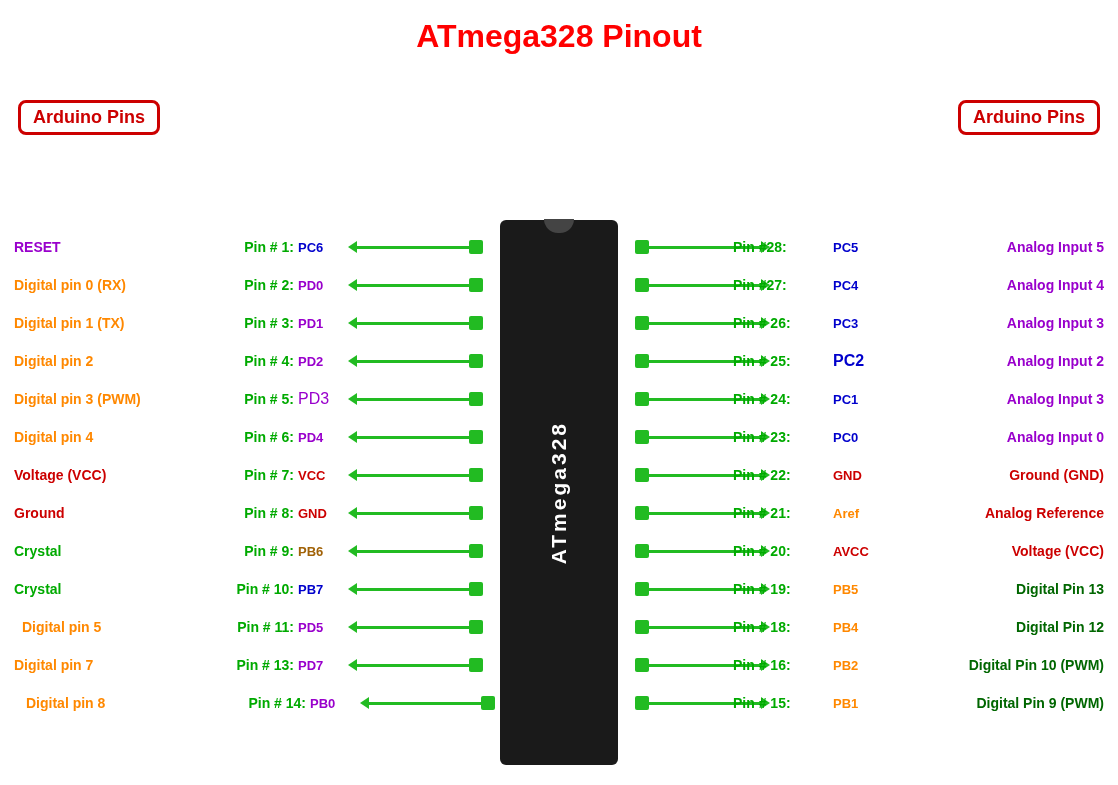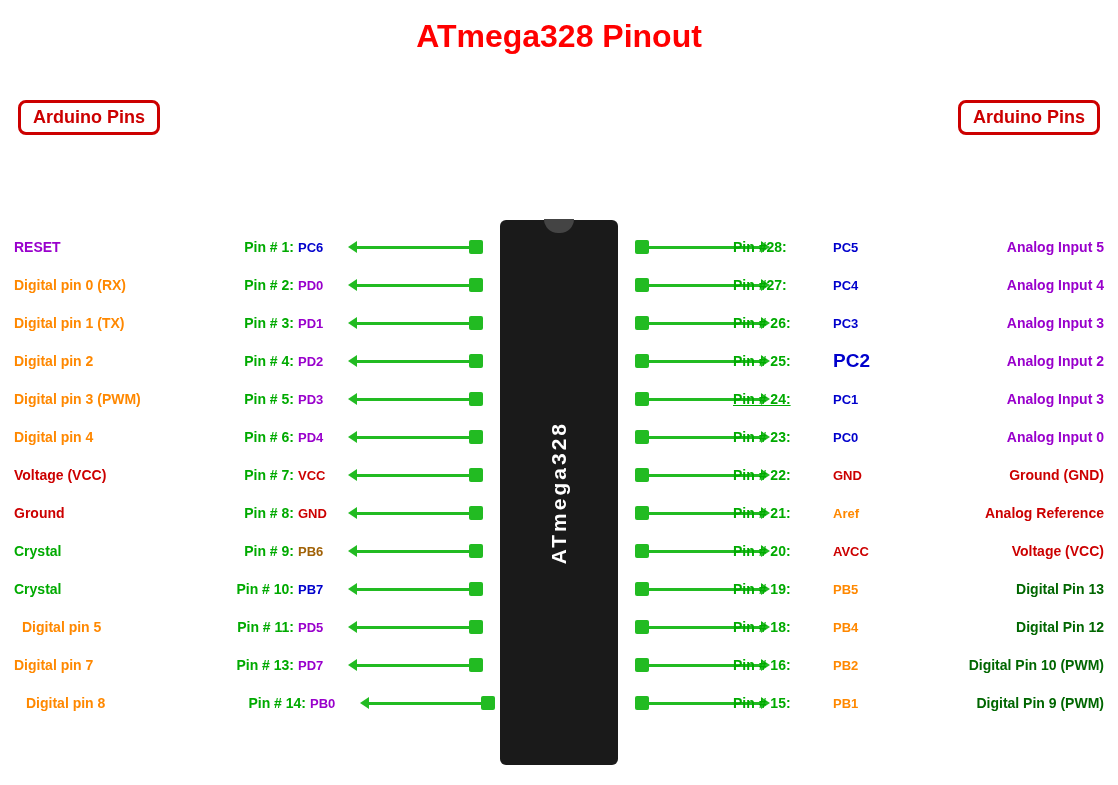--- a/index.html
+++ b/index.html
@@ -121,40 +121,40 @@
       <div style="position: absolute; left: 348px; width: 135px; height: 14px; display: flex; align-items: center;">
         <div style="width:0;height:0;border-top:6px solid transparent;border-bottom:6px solid transparent;border-right:9px solid #22bb22;"></div>
         <div style="flex:1;height:3px;background:#22bb22;"></div>
         <div style="width:14px;height:14px;background:#22bb22;border-radius:2px;"></div>
       </div>
       <div style="position: absolute; right: 348px; width: 135px; height: 14px; display: flex; align-items: center;">
         <div style="width:14px;height:14px;background:#22bb22;border-radius:2px;"></div>
         <div style="flex:1;height:3px;background:#22bb22;"></div>
         <div style="width:0;height:0;border-top:6px solid transparent;border-bottom:6px solid transparent;border-left:9px solid #22bb22;"></div>
       </div>
-      <span style="position: absolute; right: 220px; font-size: 19px; font-weight: bold; color: rgb(0, 0, 204); text-align: left; width: 65px;">PC2</span>
+      <span style="position: absolute; right: 220px; font-size: 16px; font-weight: bold; color: rgb(0, 0, 204); text-align: left; width: 65px;">PC2</span>
       <span style="position: absolute; right: 290px; width: 95px; text-align: left; font-size: 14px; font-weight: bold; color: rgb(0, 170, 0);">Pin # 25:</span>
       <span style="position: absolute; right: 14px; width: 200px; text-align: right; font-size: 14px; font-weight: bold; color: rgb(153, 0, 204);">Analog Input 2</span>
     </div>
     <div style="position: relative; height: 38px; display: flex; align-items: center;">
       <span style="position: absolute; left: 14px; width: 195px; text-align: left; font-size: 14px; font-weight: bold; color: rgb(255, 136, 0);">Digital pin 3 (PWM)</span>
       <span style="position: absolute; left: 212px; width: 82px; text-align: right; font-size: 14px; font-weight: bold; color: rgb(0, 170, 0);">Pin # 5:</span>
-      <span style="position: absolute; left: 298px; font-size: 13px; font-weight: bold; color: rgb(153, 0, 204);">PD3</span>
+      <span style="position: absolute; left: 298px; font-size: 16px; font-weight: normal; color: rgb(153, 0, 204);">PD3</span>
       <div style="position: absolute; left: 348px; width: 135px; height: 14px; display: flex; align-items: center;">
         <div style="width:0;height:0;border-top:6px solid transparent;border-bottom:6px solid transparent;border-right:9px solid #22bb22;"></div>
         <div style="flex:1;height:3px;background:#22bb22;"></div>
         <div style="width:14px;height:14px;background:#22bb22;border-radius:2px;"></div>
       </div>
       <div style="position: absolute; right: 348px; width: 135px; height: 14px; display: flex; align-items: center;">
         <div style="width:14px;height:14px;background:#22bb22;border-radius:2px;"></div>
         <div style="flex:1;height:3px;background:#22bb22;"></div>
         <div style="width:0;height:0;border-top:6px solid transparent;border-bottom:6px solid transparent;border-left:9px solid #22bb22;"></div>
       </div>
       <span style="position: absolute; right: 220px; font-size: 13px; font-weight: bold; color: rgb(0, 0, 204); text-align: left; width: 65px;">PC1</span>
-      <span style="position: absolute; right: 290px; width: 95px; text-align: left; font-size: 14px; font-weight: bold; color: rgb(0, 170, 0); text-decoration: underline;">Pin # 24:</span>
+      <span style="position: absolute; right: 290px; width: 95px; text-align: left; font-size: 14px; font-weight: bold; color: rgb(0, 170, 0);">Pin # 24:</span>
       <span style="position: absolute; right: 14px; width: 200px; text-align: right; font-size: 14px; font-weight: bold; color: rgb(153, 0, 204);">Analog Input 3</span>
     </div>
     <div style="position: relative; height: 38px; display: flex; align-items: center;">
       <span style="position: absolute; left: 14px; width: 195px; text-align: left; font-size: 14px; font-weight: bold; color: rgb(255, 136, 0);">Digital pin 4</span>
       <span style="position: absolute; left: 212px; width: 82px; text-align: right; font-size: 14px; font-weight: bold; color: rgb(0, 170, 0);">Pin # 6:</span>
       <span style="position: absolute; left: 298px; font-size: 13px; font-weight: bold; color: rgb(153, 0, 204);">PD4</span>
       <div style="position: absolute; left: 348px; width: 135px; height: 14px; display: flex; align-items: center;">
         <div style="width:0;height:0;border-top:6px solid transparent;border-bottom:6px solid transparent;border-right:9px solid #22bb22;"></div>
         <div style="flex:1;height:3px;background:#22bb22;"></div>
         <div style="width:14px;height:14px;background:#22bb22;border-radius:2px;"></div>

